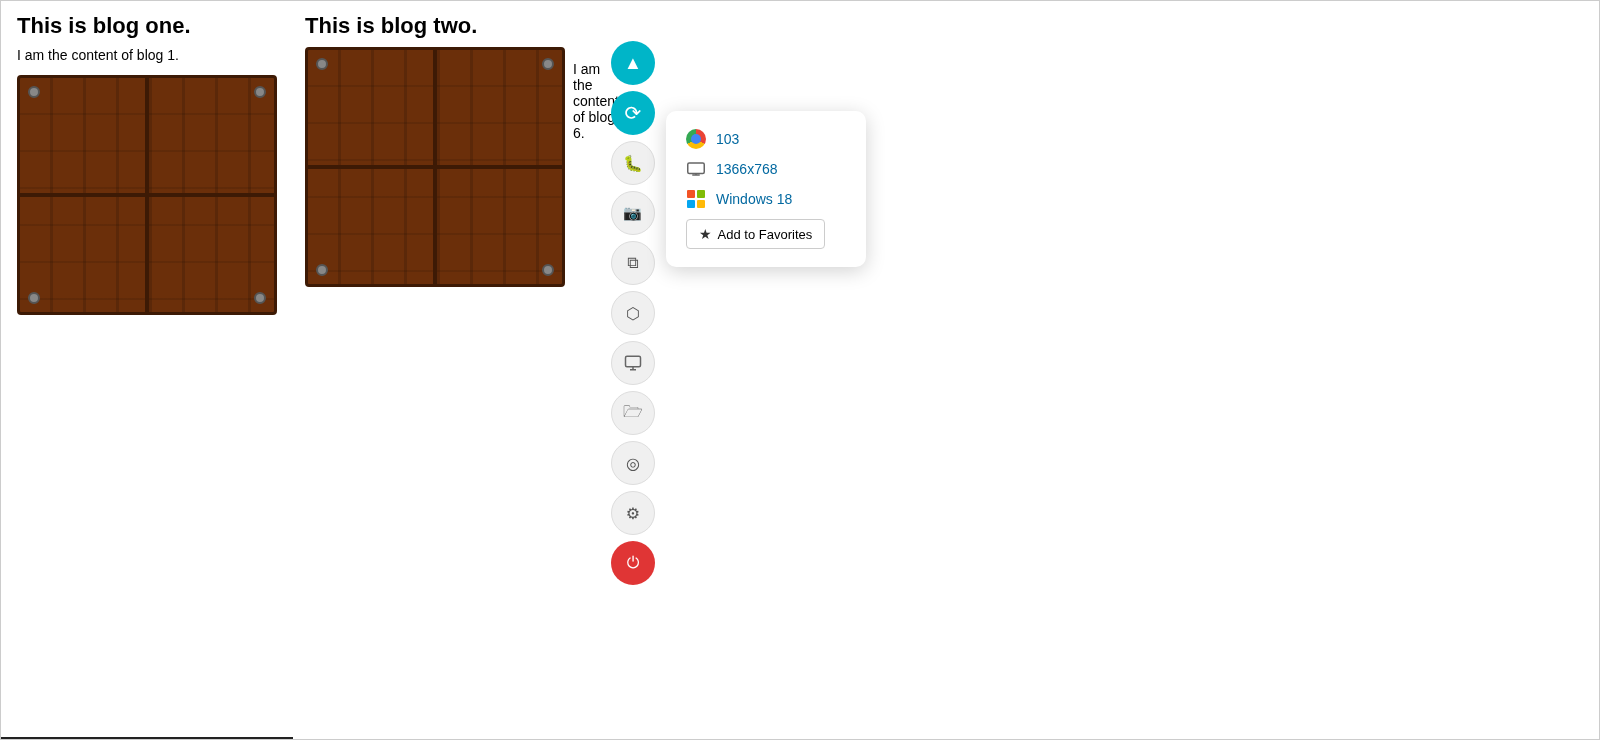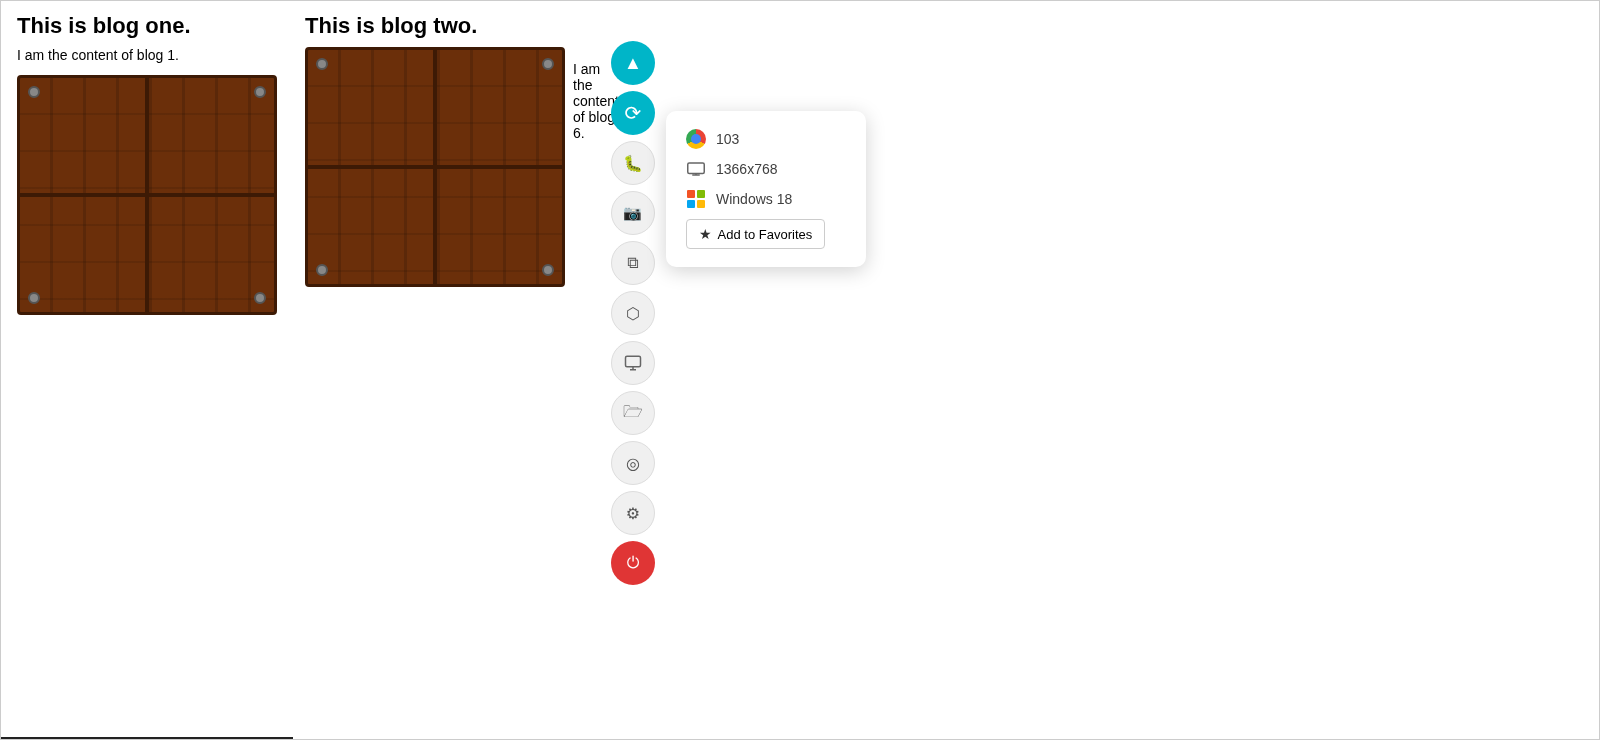--- a/index.html
+++ b/index.html
@@ -197,21 +197,21 @@
       margin-bottom: 14px;
       width: 100%;
     }
 
     .popup-item {
       display: flex;
       align-items: center;
       gap: 10px;
       margin-bottom: 10px;
       font-size: 14px;
-      color: #404040;
+      color: #0369a1;
     }
 
     .popup-item-icon {
       width: 20px;
       height: 20px;
       display: flex;
       align-items: center;
       justify-content: center;
       font-size: 16px;
       flex-shrink: 0;

